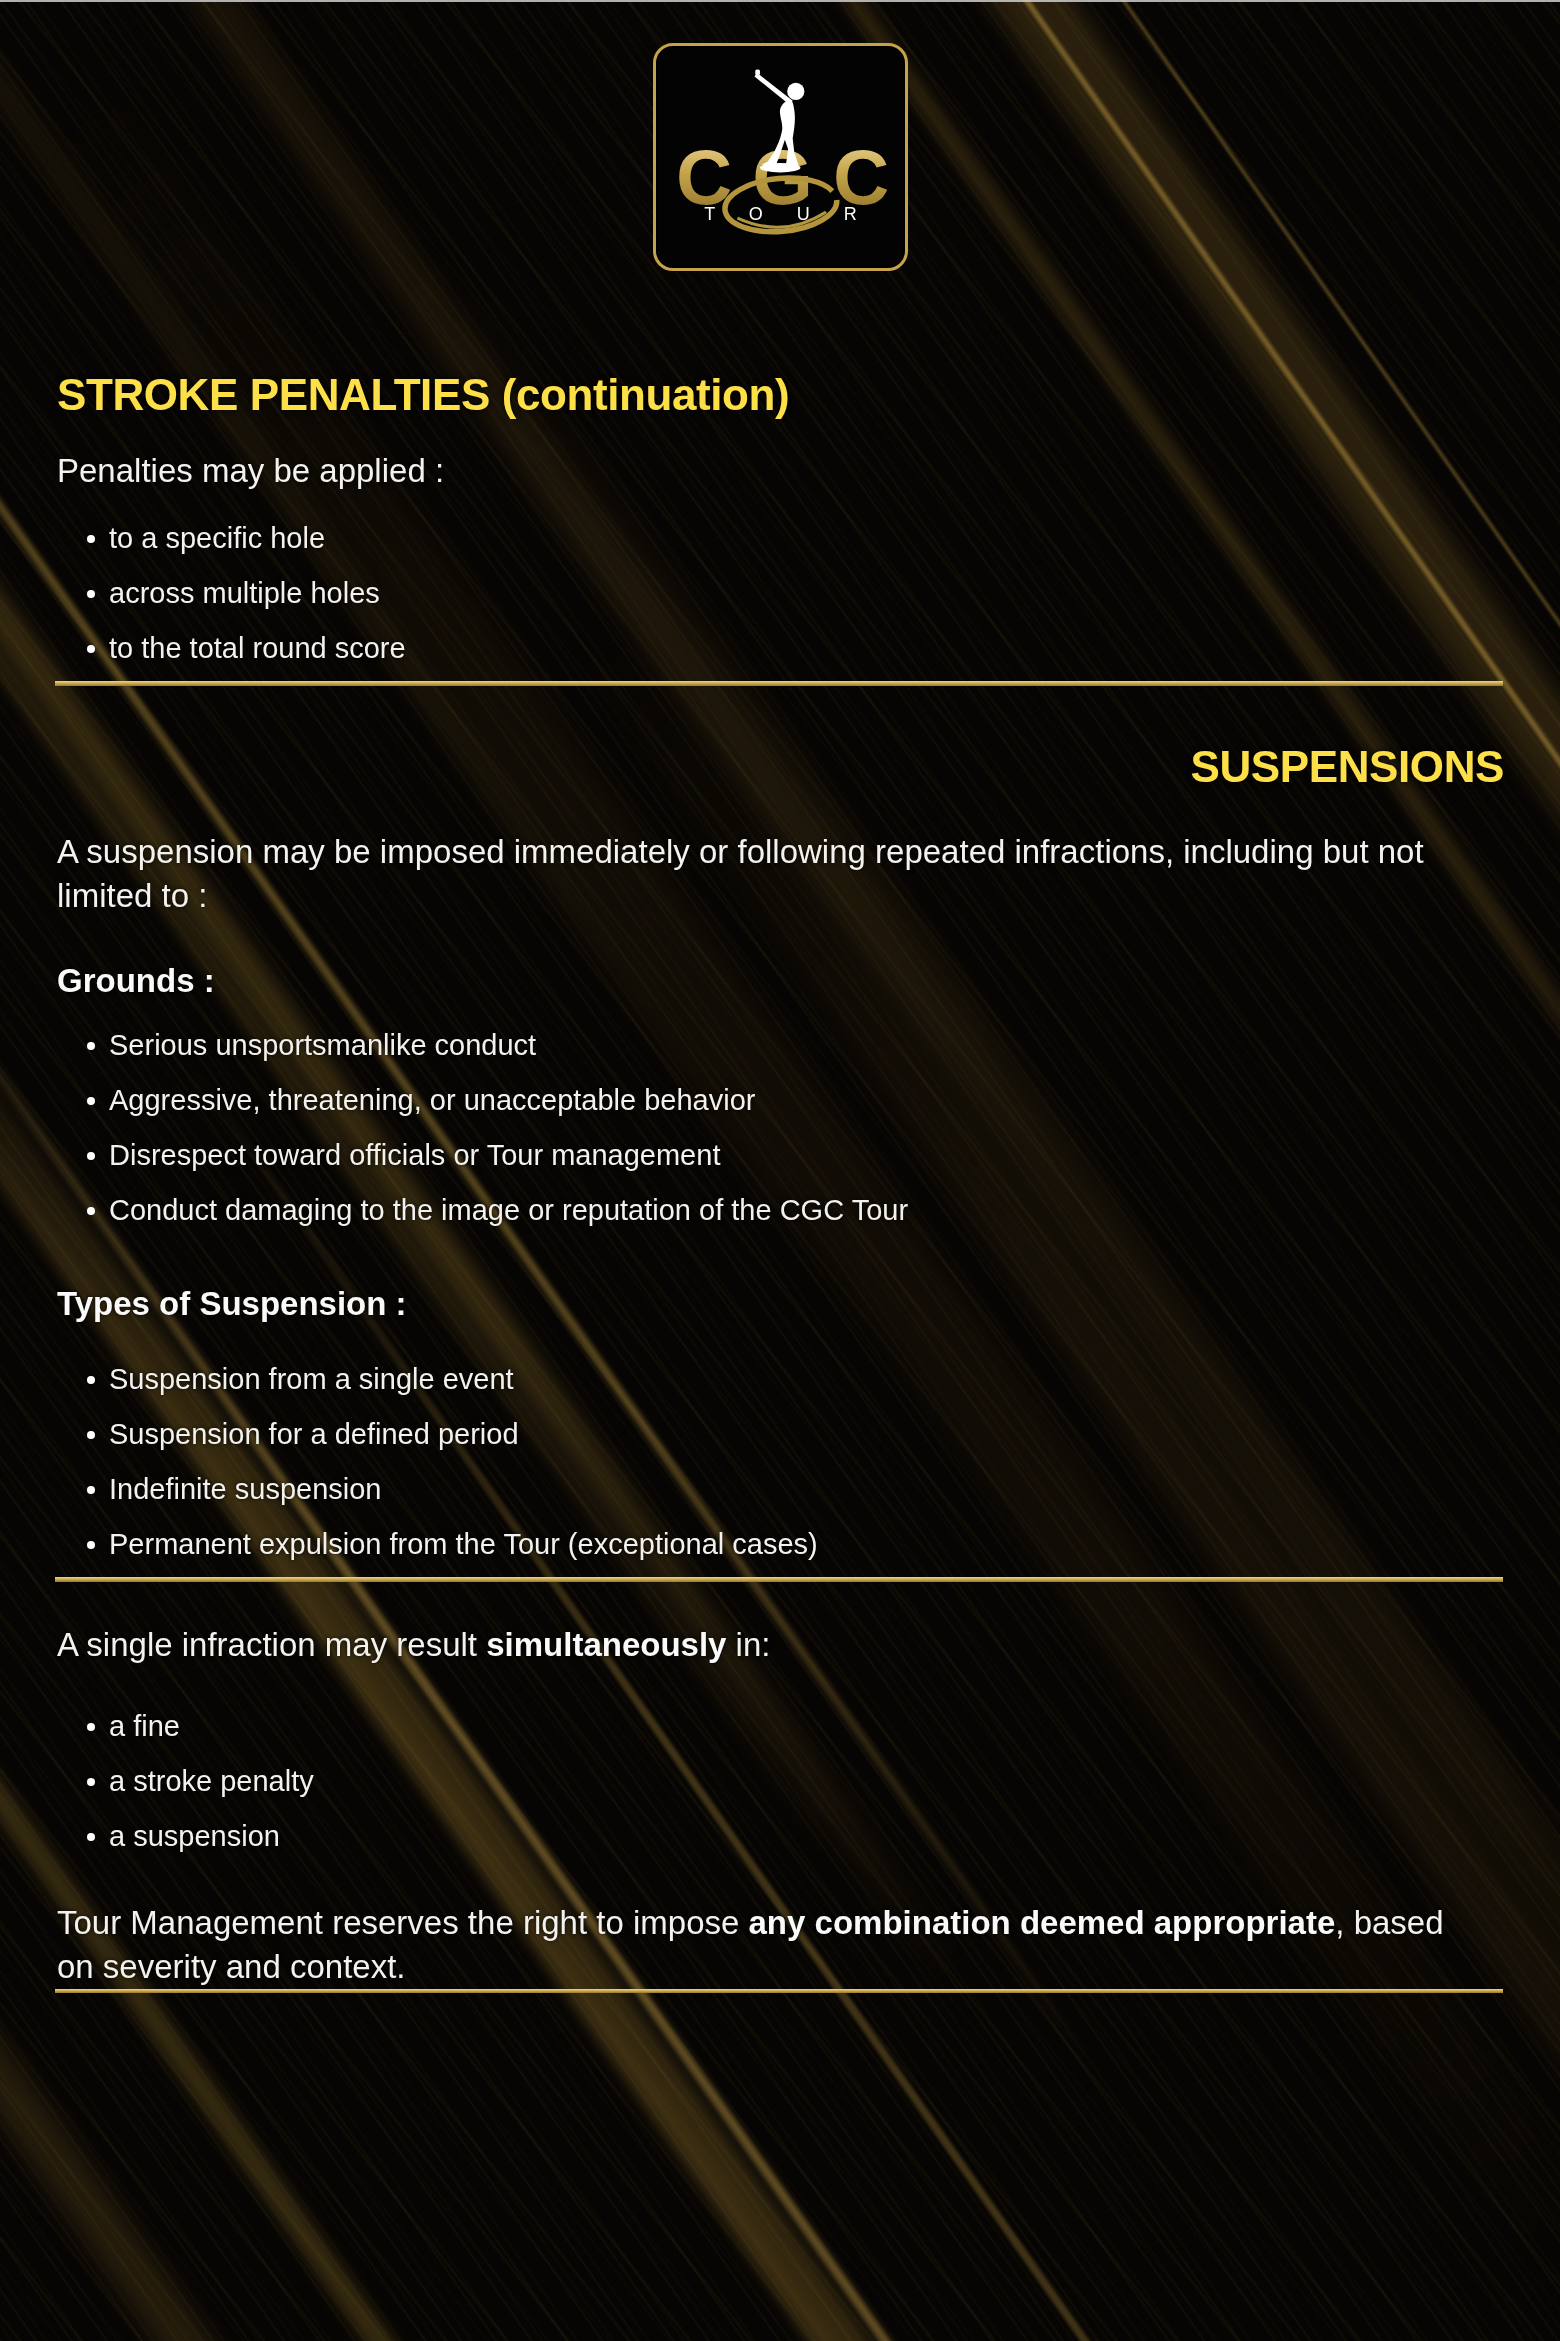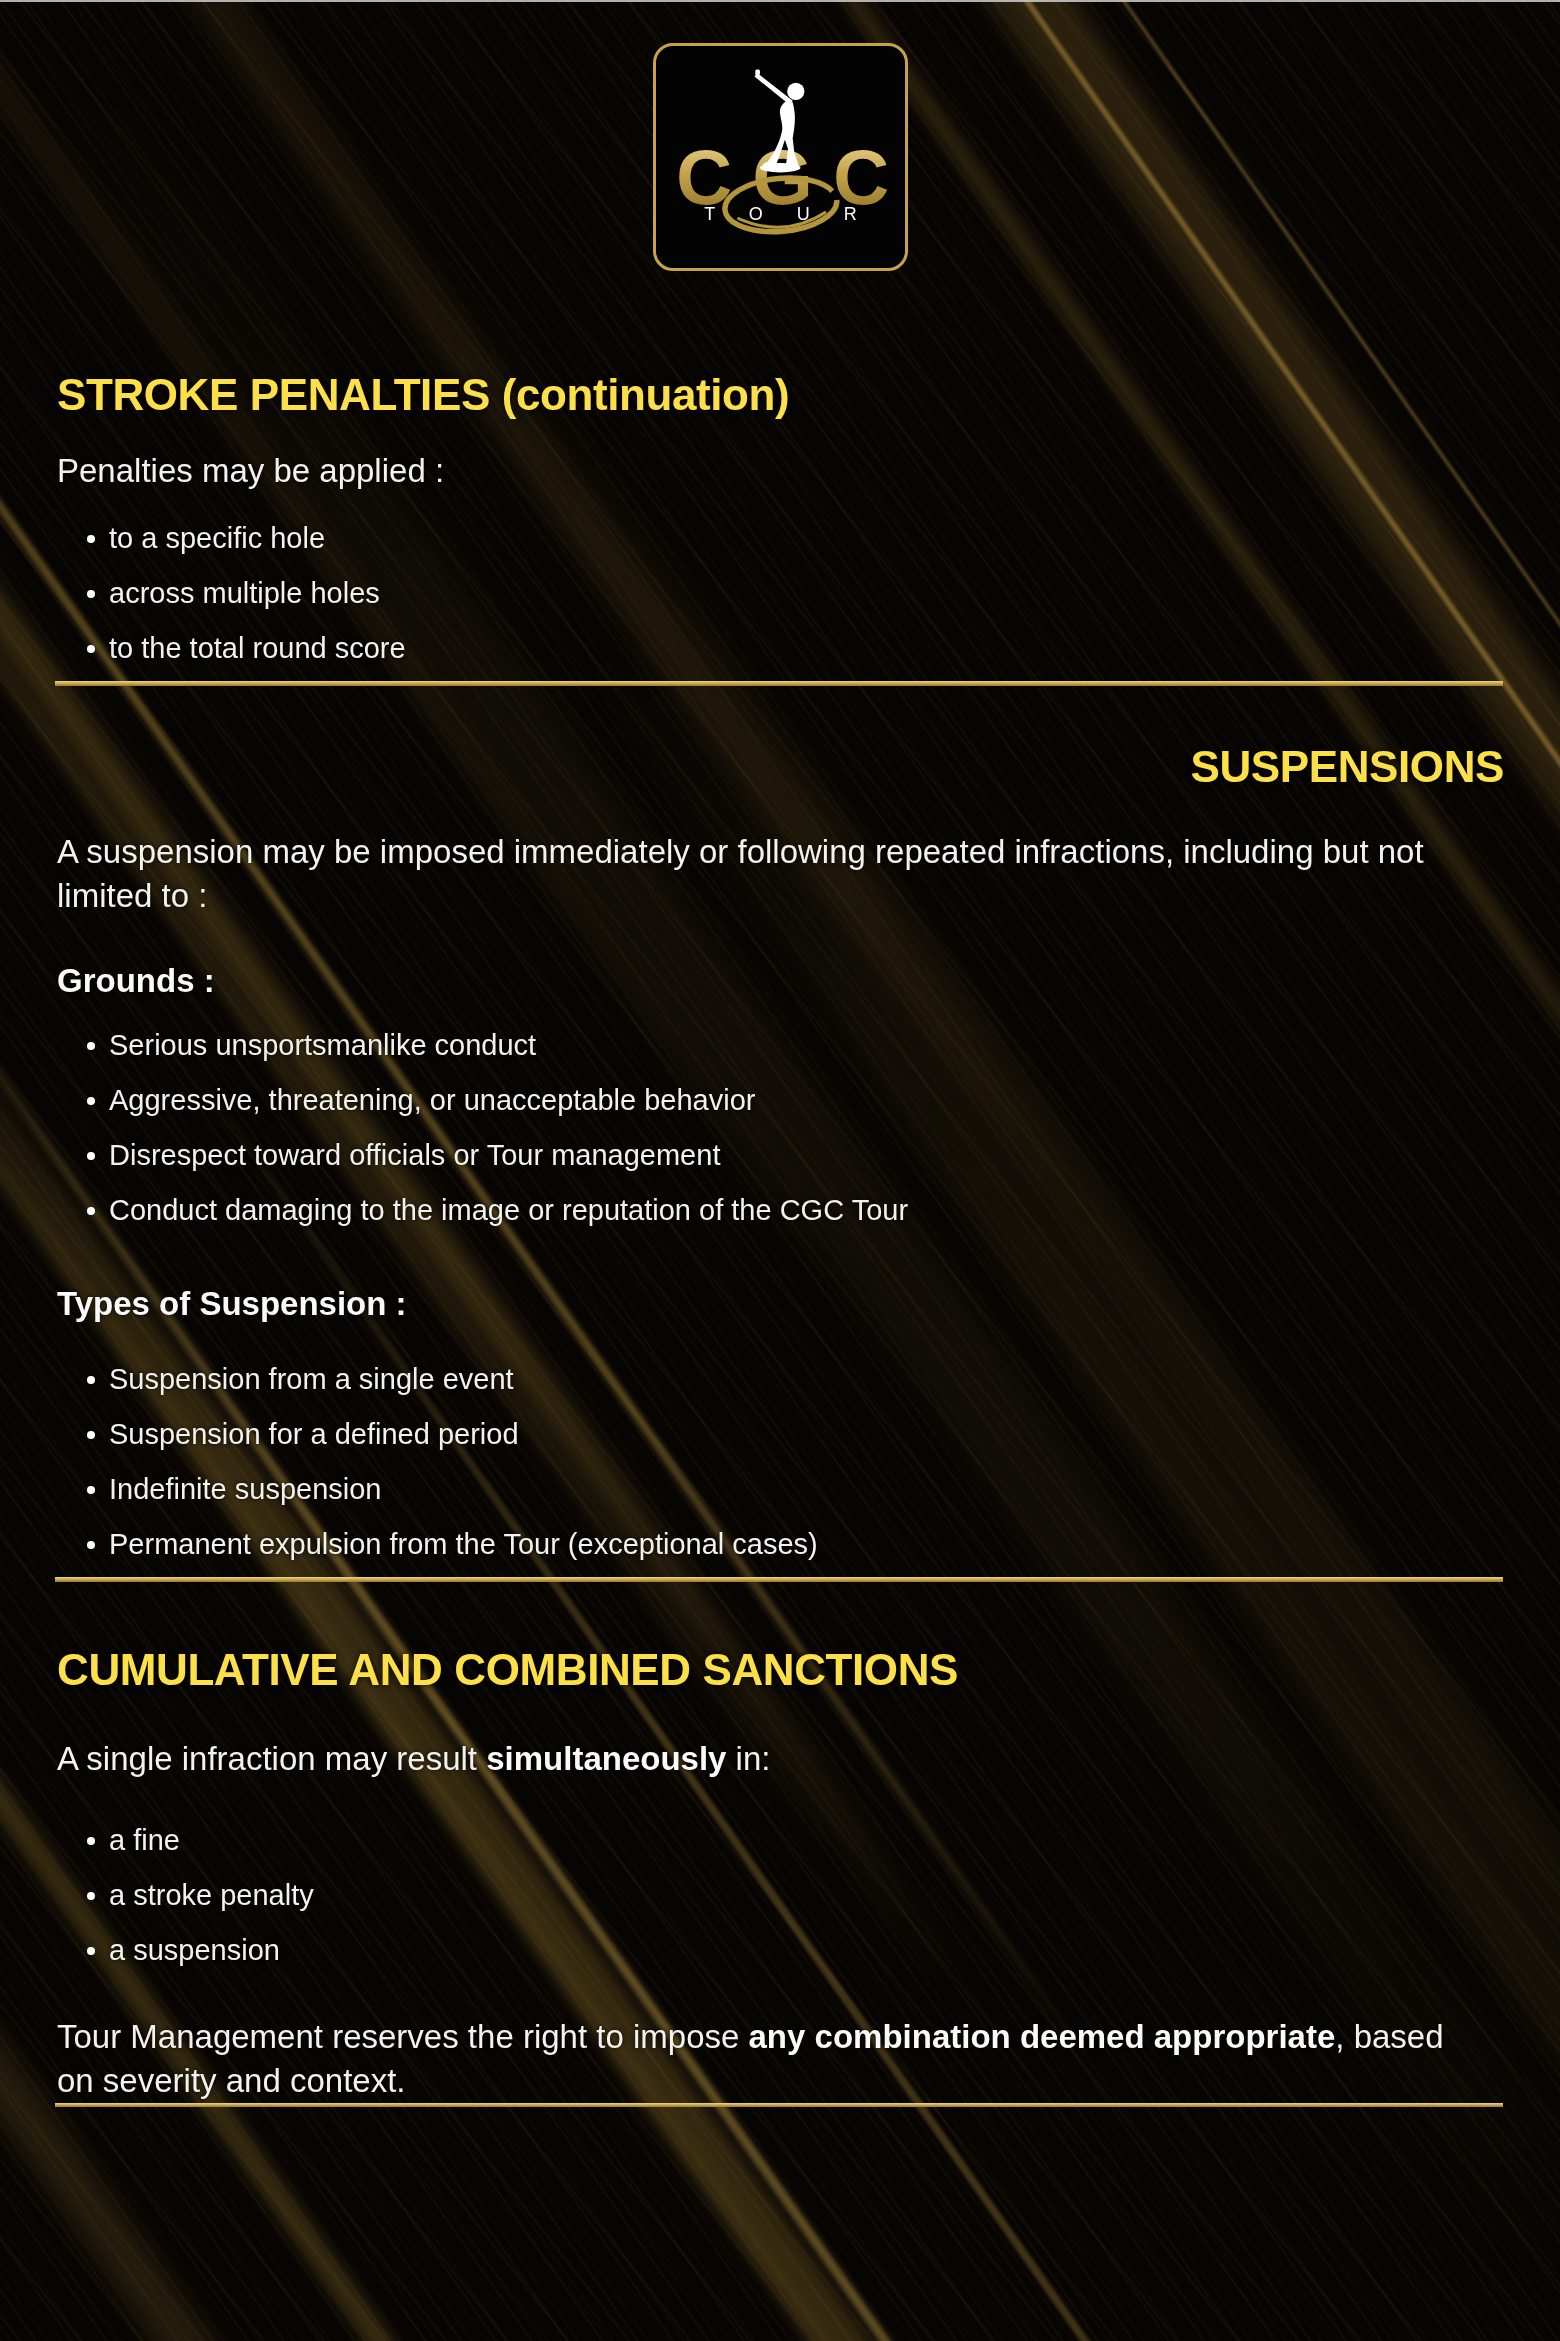--- a/index.html
+++ b/index.html
@@ -185,21 +185,20 @@
     <p class="label label-types">Types of Suspension :</p>
     <ul class="ul-types">
       <li>Suspension from a single event</li>
       <li>Suspension for a defined period</li>
       <li>Indefinite suspension</li>
       <li>Permanent expulsion from the Tour (exceptional cases)</li>
     </ul>
 
     <hr class="divider hr-2">
 
-    <h1 class="h-cumul">CUMULATIVE AND COMBINED SANCTIONS</h1>
     <p class="p-intro3"><span>A single infraction may result </span><strong>simultaneously</strong><span> in:</span></p>
     <ul class="ul-cumul">
       <li>a fine</li>
       <li>a stroke penalty</li>
       <li>a suspension</li>
     </ul>
     <p class="p-outro"><span>Tour Management reserves the right to impose </span><strong>any combination deemed appropriate</strong><span>, based on severity and context.</span></p>
 
     <hr class="divider hr-3">
 

